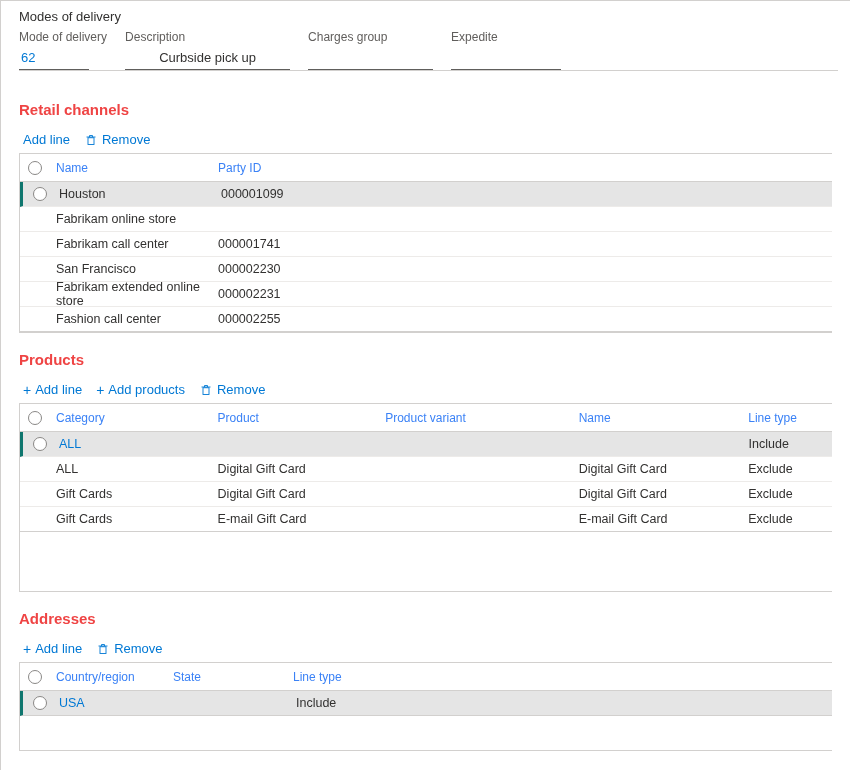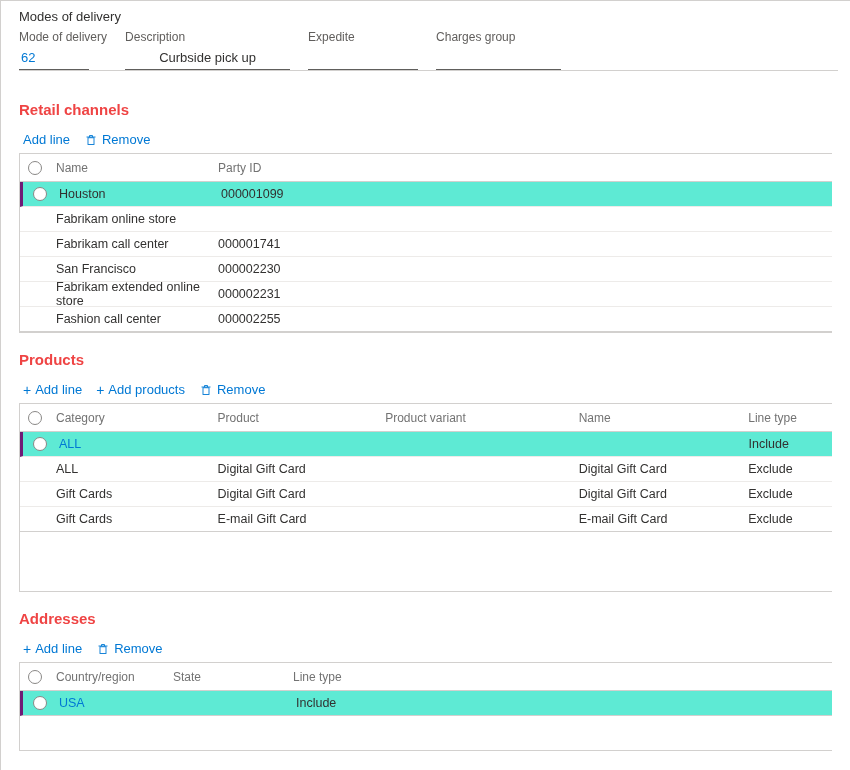--- a/index.html
+++ b/index.html
@@ -94,32 +94,32 @@
   }
   .grid-header, .grid-row {
     display: flex;
     align-items: center;
     min-height: 25px;
     font-size: 12.5px;
     border-bottom: 1px solid #edebe9;
   }
   .grid-header {
     border-bottom: 1px solid #d2d0ce;
-    color: #737373;
+    color: #3b82f6;
     font-size: 12px;
     height: 28px;
   }
   .grid-row {
     color: #323130;
     height: 25px;
   }
   .grid-row:last-of-type { border-bottom: 1px solid #d2d0ce; }
   .grid-row.selected {
-    background: #5eead4;
-    border-left: 3px solid #701a75;
+    background: #e5e5e5;
+    border-left: 3px solid #0f766e;
     margin-left: -0px;
   }
   .grid-row.selected .cell-check { padding-left: 3px; }
   .grid-row .link { color: #0078d4; }
   .cell-check {
     width: 30px;
     display: flex;
     align-items: center;
     justify-content: center;
     flex-shrink: 0;
@@ -167,26 +167,26 @@
   <div class="header-fields">
     <div class="field">
       <span class="field-label">Mode of delivery</span>
       <input class="field-input field-mode blue" value="62" style="">
     </div>
     <div class="field">
       <span class="field-label">Description</span>
       <input class="field-input field-desc" value="Curbside pick up" style="">
     </div>
     <div class="field">
+      <span class="field-label">Charges group</span>
+      <input class="field-input field-charges" value="" style="">
+    </div>
+    <div class="field">
       <span class="field-label">Expedite</span>
       <input class="field-input field-expedite" value="" style="">
-    </div>
-    <div class="field">
-      <span class="field-label">Charges group</span>
-      <input class="field-input field-charges" value="" style="">
     </div>
   </div>
 </div>
 
 <div class="section retail">
   <div class="section-title">Retail channels</div>
   <div class="toolbar">
     <button class="tool-btn">
       <span>Add line</span>
     </button>

